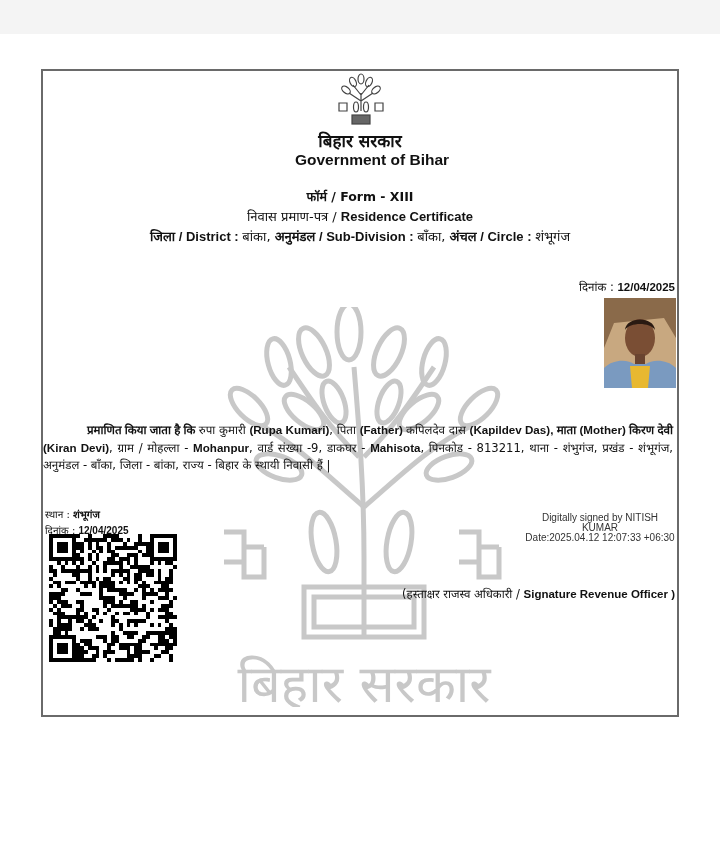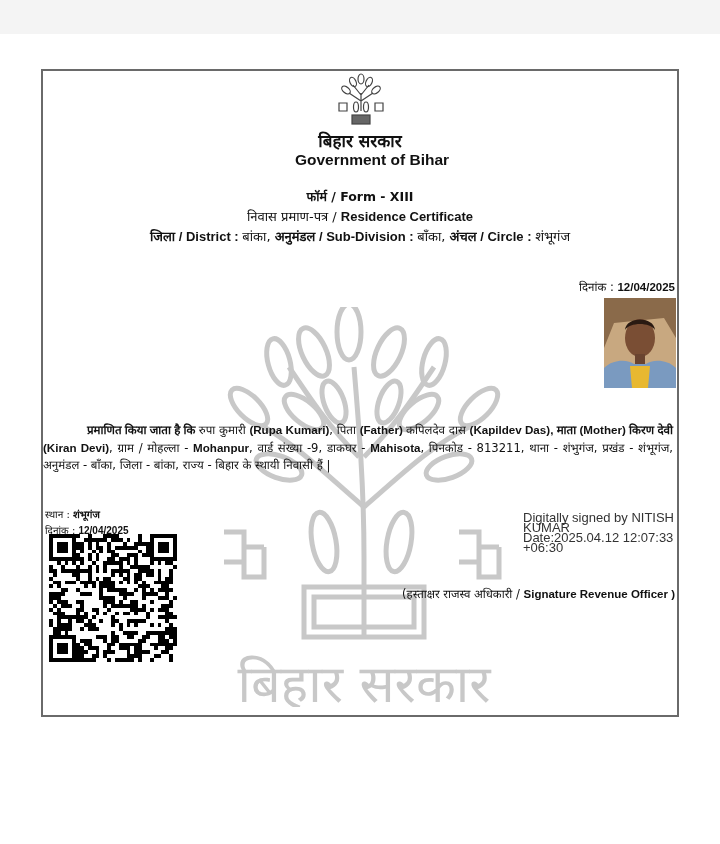--- a/index.html
+++ b/index.html
@@ -18,21 +18,21 @@
   .t-res { top:136px; font-size:13px; font-family:"DejaVu Sans", sans-serif; }
   .t-dist { top:156px; font-size:13px; font-family:"DejaVu Sans", sans-serif; }
   .b { font-weight:bold; font-family:"Liberation Sans", sans-serif; }
   .certno { left:2px; top:208px; font-size:11.5px; font-family:"DejaVu Sans", sans-serif; }
   .dateR { right:2px; top:208px; font-size:11.5px; font-family:"DejaVu Sans", sans-serif; }
   .photo { position:absolute; left:561px; top:227px; width:72px; height:90px; overflow:hidden; }
   .body-text { position:absolute; left:0; top:350px; width:630px; font-size:11.6px; line-height:17px;
                font-family:"DejaVu Sans", sans-serif; text-align:justify; }
   .body-text .indent { display:inline-block; width:44px; }
   .place { left:2px; top:436px; font-size:10px; font-family:"DejaVu Sans", sans-serif; line-height:16px; }
-  .digsig { left:480px; top:442px; font-size:13px; color:#333; line-height:10px; }
+  .digsig { left:480px; top:442px; font-size:10px; color:#333; line-height:10px;text-align:center; }
   .sigrole { right:2px; top:515px; font-size:11.5px; font-family:"DejaVu Sans", sans-serif;text-align:center; }
   .qr { position:absolute; left:6px; top:463px; width:128px; height:128px; }
   .footer { left:2px; top:620px; font-size:7px; line-height:9.5px; font-family:"DejaVu Sans", sans-serif; font-weight:bold; }
 </style>
 </head>
 <body>
 
 <div class="topbar"></div>
 
 <div class="cert">

